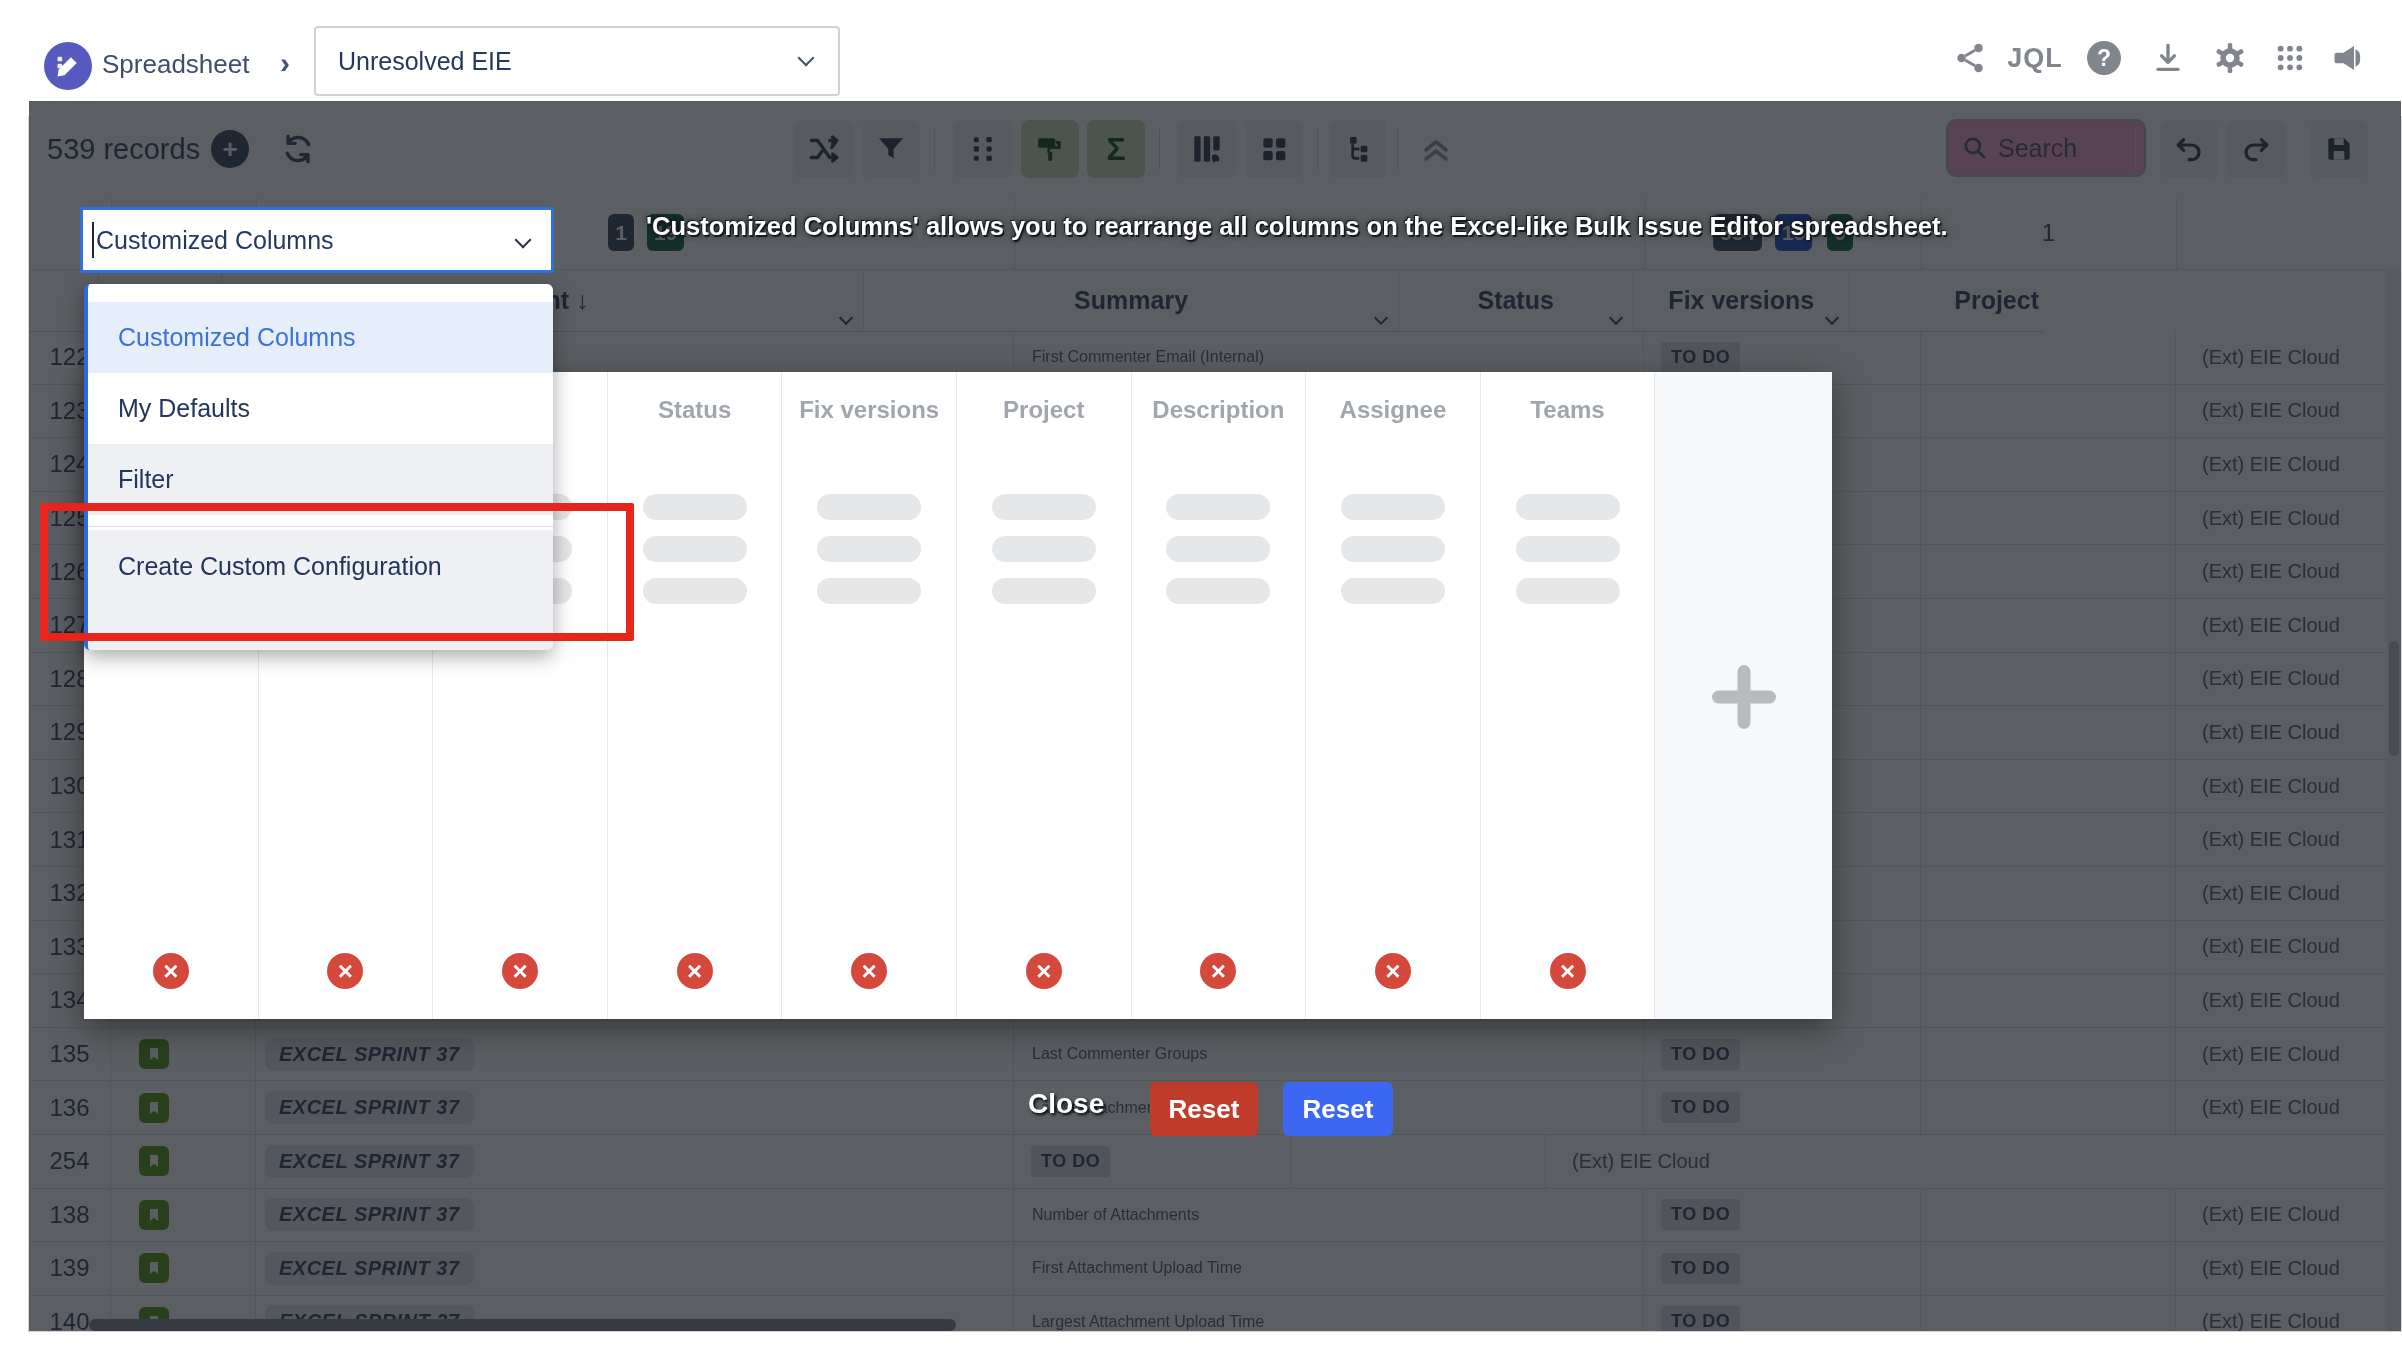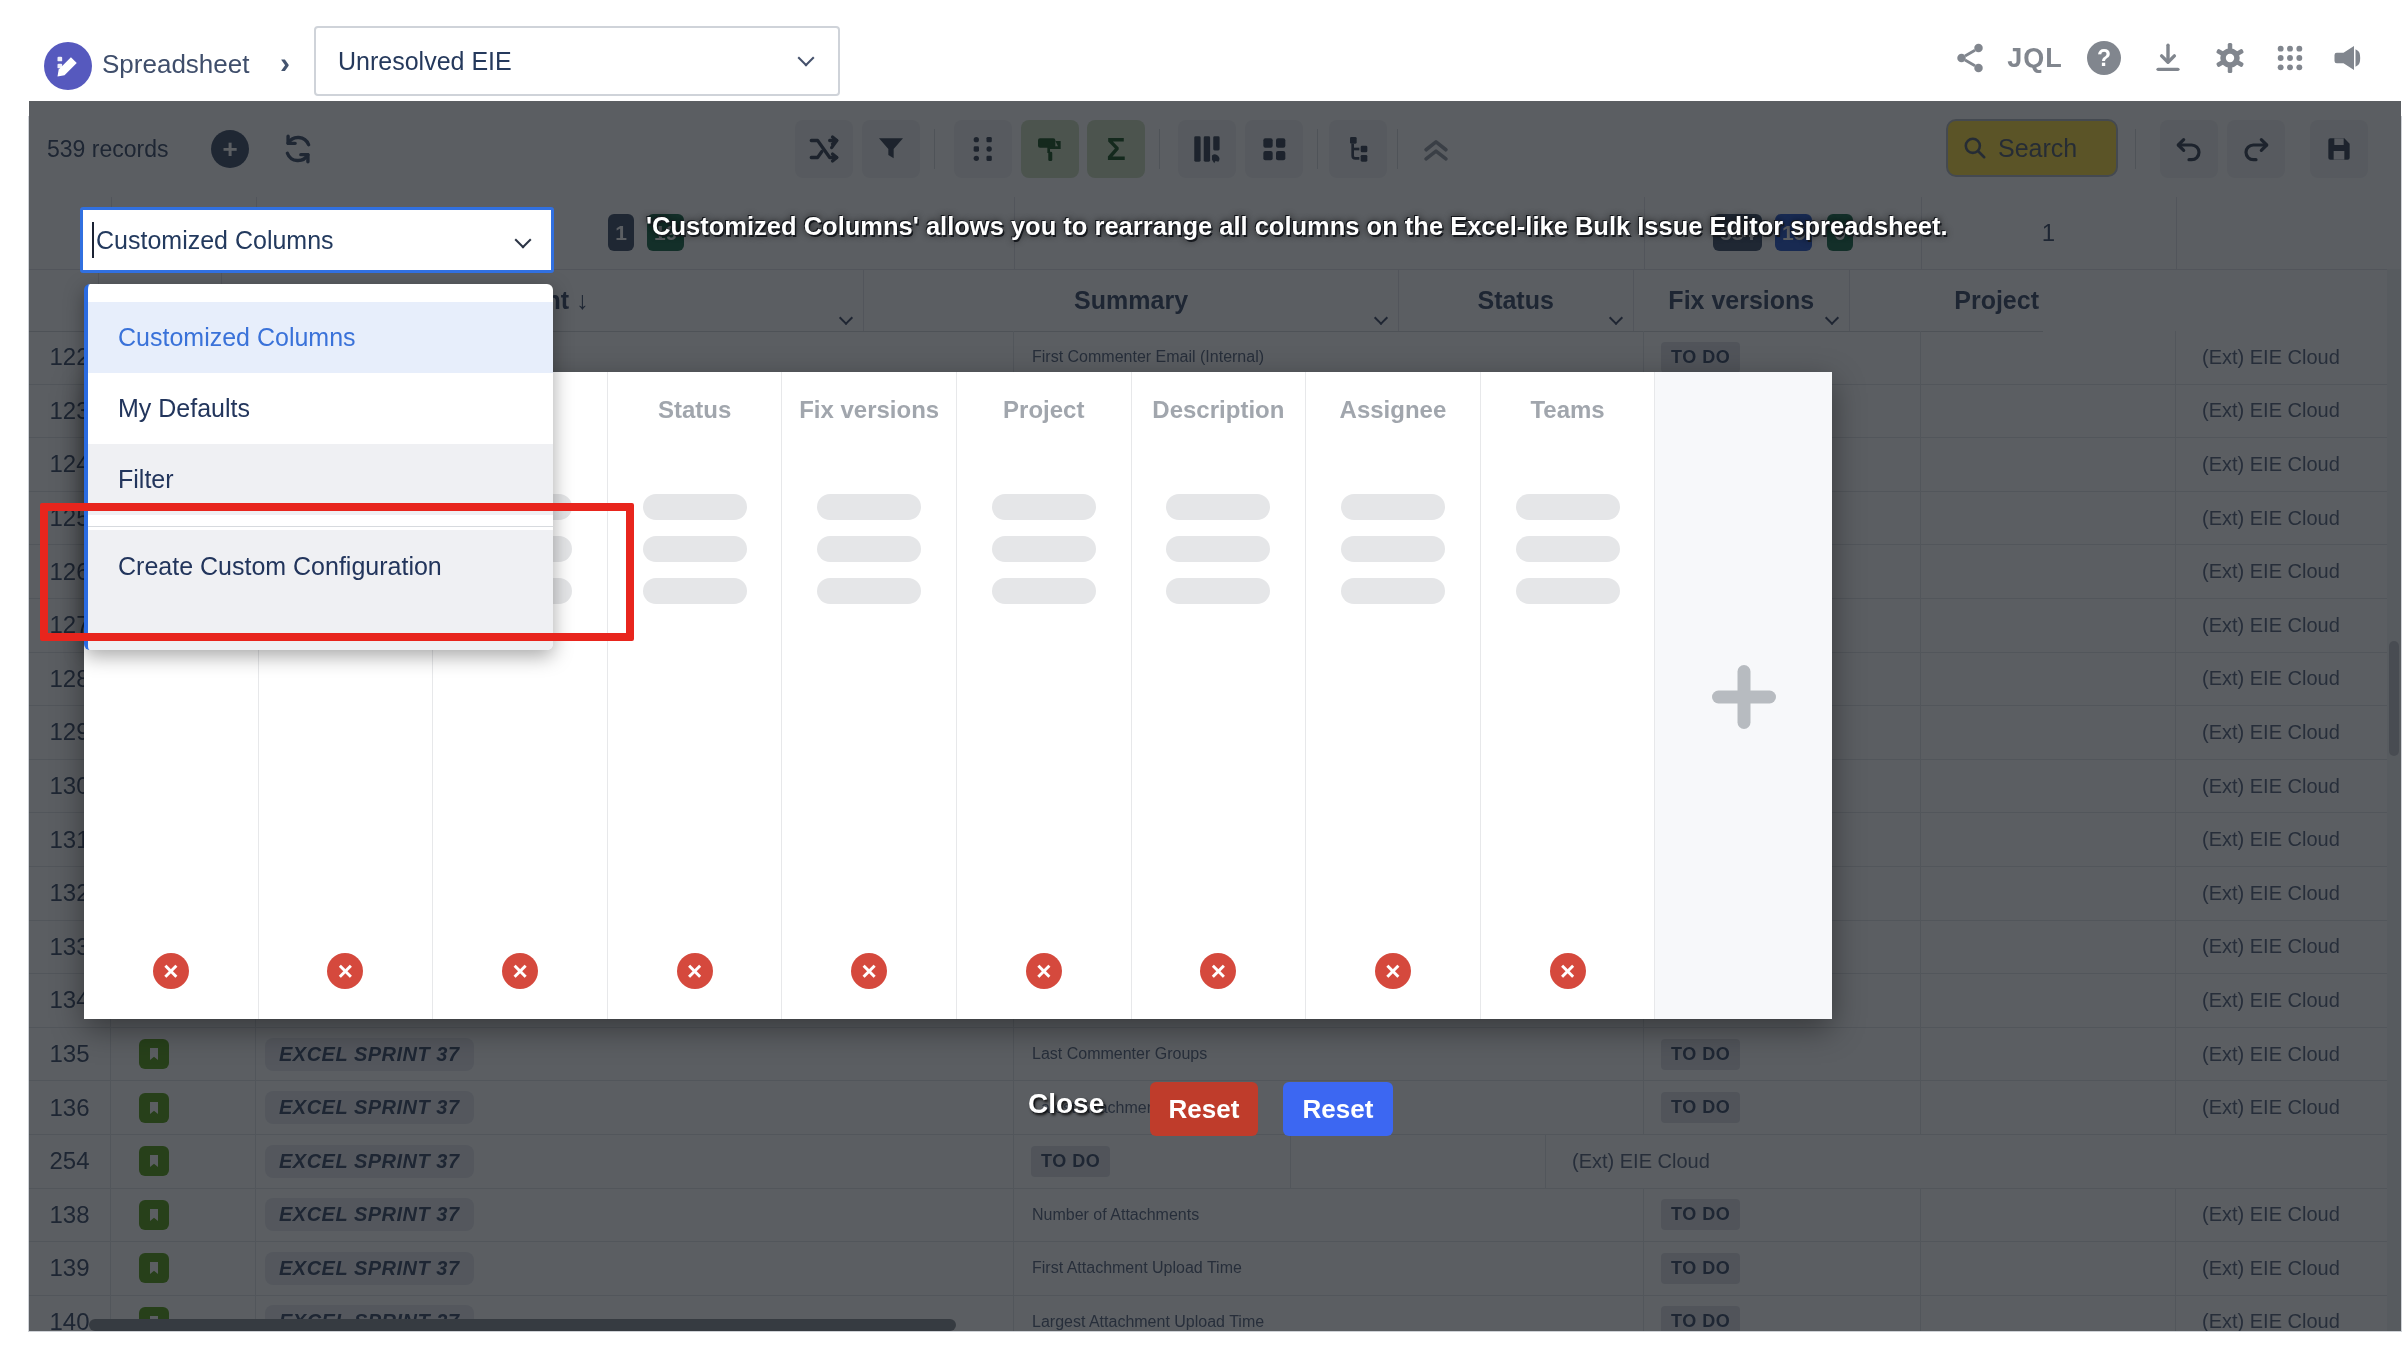--- a/index.html
+++ b/index.html
@@ -19,30 +19,30 @@
   .view-select .chev{position:absolute;right:26px;top:24px;}
   .tb-icon{position:absolute;top:22px;width:40px;height:40px;display:flex;align-items:center;justify-content:center;color:#81868e;}
   .tb-icon svg{display:block;}
   .jql{font-size:27px;font-weight:700;color:#81868e;letter-spacing:1px;}
   .help-circle{width:34px;height:34px;border-radius:50%;background:#81868e;color:#fff;font-size:23px;font-weight:700;
         display:flex;align-items:center;justify-content:center;}
 
   
   #sheet{position:absolute;left:28px;top:100px;width:2374px;height:1232px;background:#fff;border:1px solid #cfd2d7;box-sizing:border-box;overflow:hidden;}
   #toolbar{position:absolute;left:0;top:0;width:2374px;height:96px;background:#fff;}
-  .records{position:absolute;left:18px;top:0;height:96px;display:flex;align-items:center;font-size:23px;color:#42526e;}
+  .records{position:absolute;left:18px;top:0;height:96px;display:flex;align-items:center;font-size:29px;color:#42526e;}
   .round-btn{position:absolute;top:29px;width:38px;height:38px;border-radius:50%;background:#44546E;color:#fff;
         display:flex;align-items:center;justify-content:center;font-size:26px;font-weight:700;cursor:pointer;}
   .sq-btn{position:absolute;top:19px;width:58px;height:58px;border-radius:8px;background:#f1f2f4;
         display:flex;align-items:center;justify-content:center;cursor:pointer;}
   .sq-btn.green{background:#cfe0c2;}
   .sq-btn .sigma{font-size:32px;font-weight:700;color:#245a2a;}
   .tool-sep{position:absolute;top:28px;width:1px;height:40px;background:#d8dbe0;}
-  .searchbox{position:absolute;left:1917px;top:18px;width:172px;height:58px;border:2px solid #b9bec6;border-radius:10px;
-        background:#fde047;display:flex;align-items:center;box-sizing:border-box;}
+  .searchbox{position:absolute;left:1917px;top:18px;width:200px;height:58px;border:2px solid #b9bec6;border-radius:10px;
+        background:#f9a8d4;display:flex;align-items:center;box-sizing:border-box;}
   .searchbox .ph{margin-left:10px;font-size:25px;color:#5b6573;}
 
   
   #aggrow{position:absolute;left:0;top:96px;width:2374px;height:72px;border-bottom:1px solid #e2e4e8;}
   .vline{position:absolute;top:0;bottom:0;width:1px;background:#e2e4e8;}
   .agg-chip{position:absolute;top:17px;height:37px;min-width:26px;padding:0 7px;border-radius:6px;color:#fff;
         font-size:21px;font-weight:700;display:flex;align-items:center;justify-content:center;box-sizing:border-box;}
   .agg-plain{position:absolute;top:17px;height:37px;display:flex;align-items:center;justify-content:center;font-size:24px;color:#42526e;}
 
   

